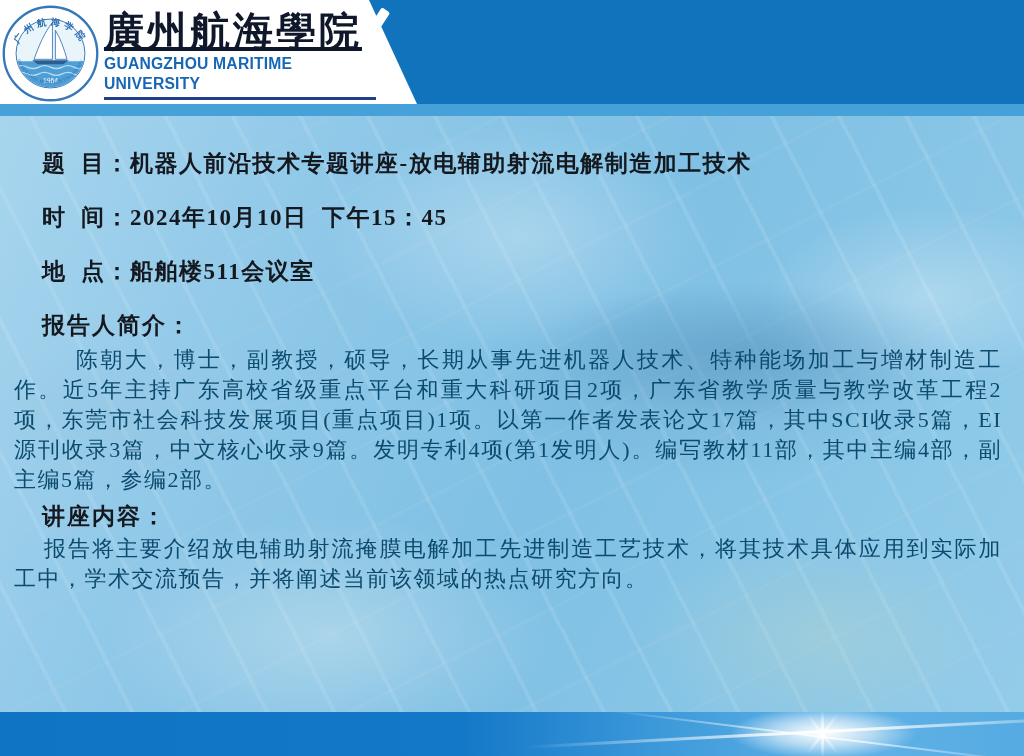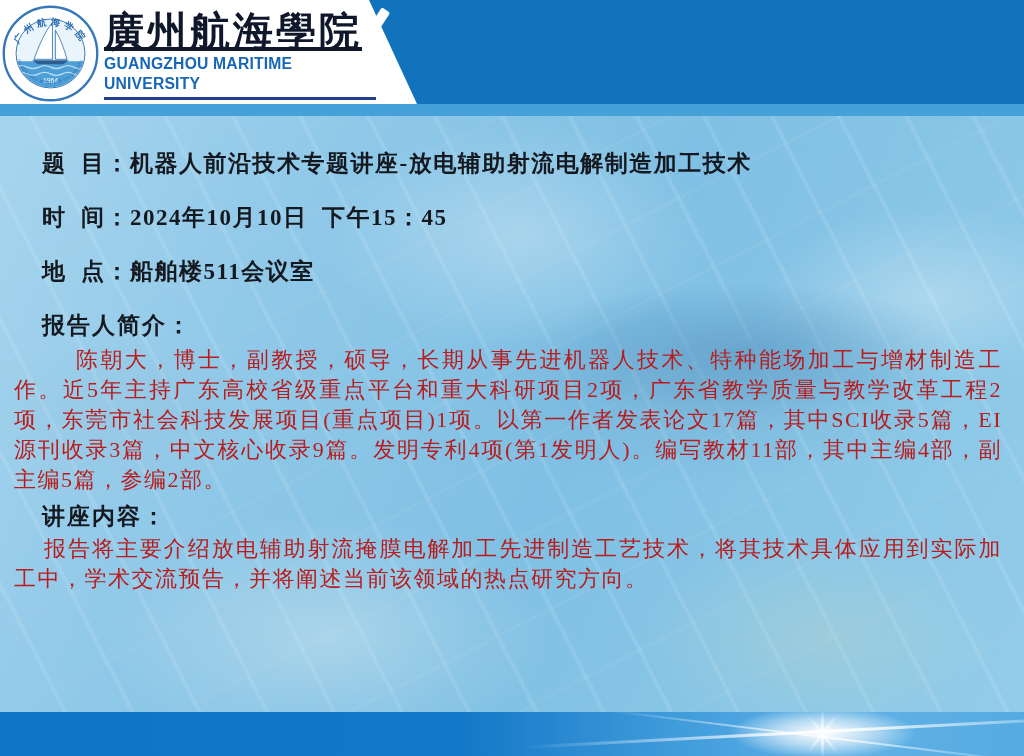--- a/index.html
+++ b/index.html
@@ -38,21 +38,21 @@
       radial-gradient(ellipse 200px 110px at 120px 300px, rgba(150,195,220,0.35), transparent 75%),
       repeating-linear-gradient(63deg, transparent 0 56px, rgba(255,255,255,0.10) 56px 60px),
       repeating-linear-gradient(-27deg, transparent 0 74px, rgba(170,205,225,0.18) 74px 77px);}
 
   
   .content{position:absolute;left:0;top:116px;width:1024px;height:596px;color:#14181f;}
   .content-inner{padding:16px 28px 0 42px;margin-top:16px;}
   .info-line{font-size:23px;font-weight:bold;letter-spacing:1.5px;margin-bottom:23px;
     white-space:pre;color:#14181f;}
   .section-heading{font-size:23px;font-weight:bold;letter-spacing:2px;color:#14181f;}
-  .para{font-size:22px;line-height:30px;text-align:justify;letter-spacing:1.5px;color:#b91c1c;
+  .para{font-size:22px;line-height:30px;text-align:justify;letter-spacing:1.5px;color:#0c4a6e;
     margin:4px -6px 0 -28px;}
   .para-bio{text-indent:62px;}
   .para-content{text-indent:30px;margin-top:2px;}
 
   
   .bottom-band{position:absolute;left:0;top:712px;width:1024px;height:44px;overflow:hidden;
     background:linear-gradient(90deg,#1074c4 0%,#1478c8 45%,#3e9ada 65%,#61b2e6 82%,#55abe2 100%);}
   .flare-core{position:absolute;left:703px;top:-12px;width:240px;height:66px;border-radius:50%;
     background:radial-gradient(closest-side,rgba(255,255,255,1) 0%,rgba(255,255,255,0.55) 40%,rgba(255,255,255,0) 78%);}
   .flare-streak1{position:absolute;left:523px;top:18px;width:600px;height:3px;transform:rotate(-3deg);

